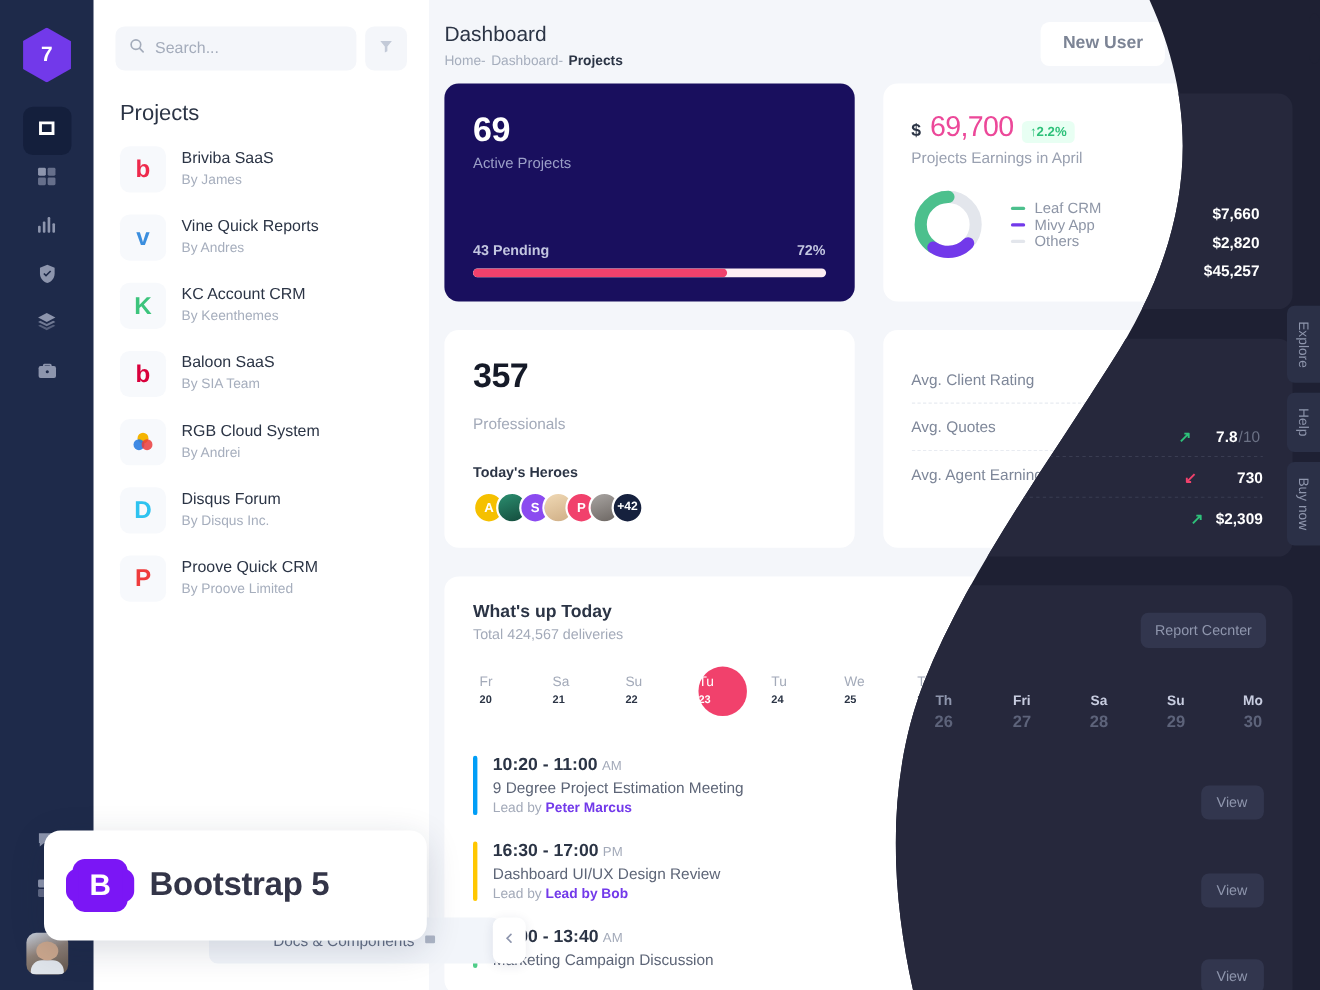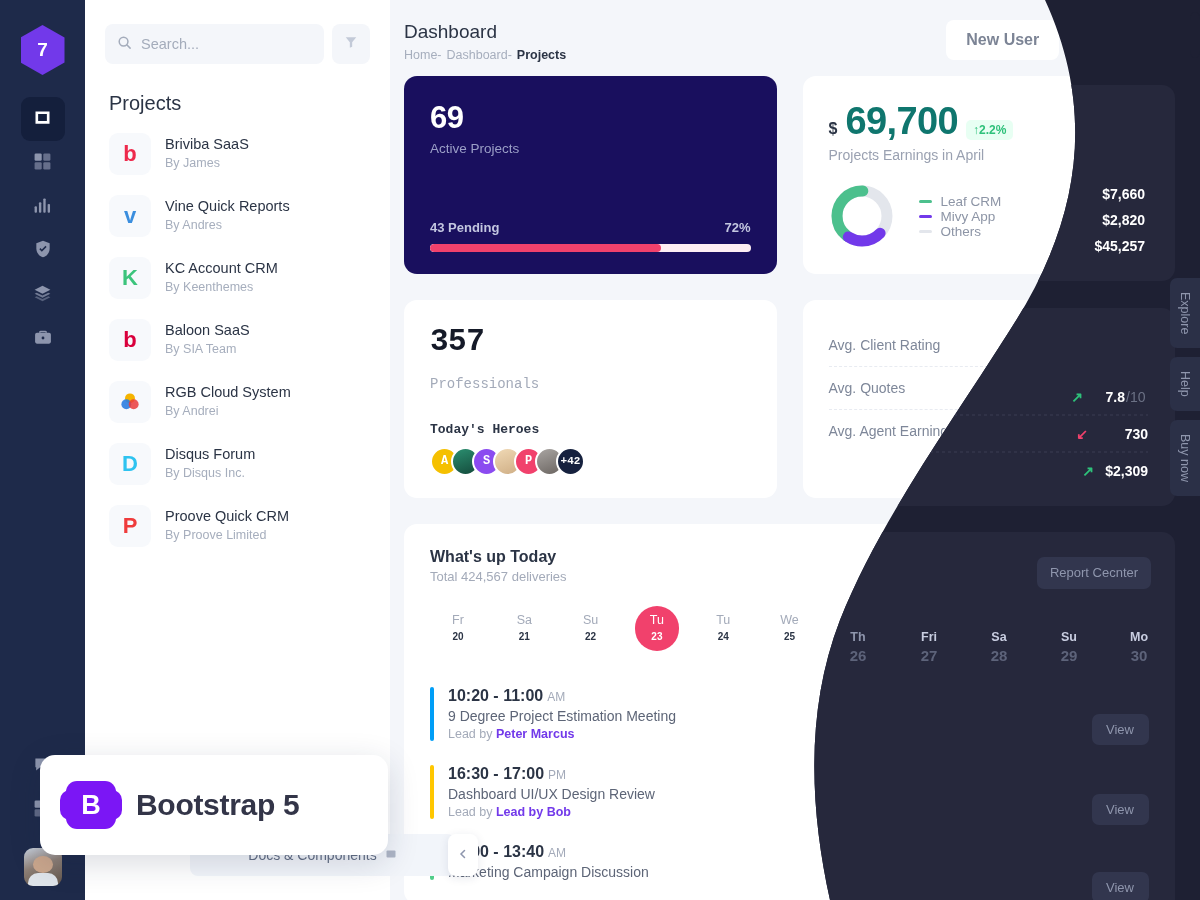--- a/index.html
+++ b/index.html
@@ -114,31 +114,31 @@
   }
   .big-num { font-size:31px; color:#fff; font-weight:700; letter-spacing:-.5px; }
   .sub-lbl { font-size:13.5px; color:#9b9fc7; margin-top:5px; }
   .prog-row { margin-top:auto; display:flex; justify-content:space-between; font-size:13px; font-weight:700; color:#c3c6e0; }
   .prog-track { margin-top:9px; height:8px; border-radius:5px; background:#fdeef3; overflow:hidden; }
   .prog-fill { height:100%; border-radius:5px; background:#f1416c; }
 
   .card-earn { padding:24px 26px 22px 26px; height:198px; }
   .earn-row { display:flex; align-items:baseline; gap:8px; }
   .dollar { font-size:16px; color:#2b3445; font-weight:600; }
-  .earn-amt { font-size:38px; color:#0f766e; font-weight:700; letter-spacing:-.6px; }
+  .earn-amt { font-size:26px; color:#ec4899; font-weight:400; letter-spacing:-.6px; }
   .badge-up { background:#e8fff3; color:#2ec17a; font-size:12px; font-weight:700; padding:3px 7px; border-radius:5px; }
   .earn-sub { font-size:14px; color:#9aa1b1; margin-top:4px; }
   .donut-wrap { display:flex; align-items:center; margin-top:20px; gap:24px; }
   .legend { display:flex; flex-direction:column; flex:1; }
   .leg-item { display:flex; align-items:center; gap:9px; font-size:13.5px; color:#8d95a6; }
   .dash { width:13px; height:3px; border-radius:2px; }
   .leg-vals { display:flex; flex-direction:column; gap:11px; text-align:right; }
   .leg-val { font-size:13.5px; font-weight:700; color:#2b3445; }
 
-  .card-pro { padding:24px 26px 22px 26px; height:198px; display:flex; flex-direction:column;font-family:Liberation Mono, monospace; }
+  .card-pro { padding:24px 26px 22px 26px; height:198px; display:flex; flex-direction:column; }
   .pro-num { font-size:31px; color:#151a28; font-weight:700; letter-spacing:-.5px; }
   .pro-sub { font-size:14px; color:#a3aab9; margin-top:17px; }
   .heroes-lbl { font-size:13px; font-weight:700; color:#2b3445; margin-top:auto; }
   .heroes { display:flex; margin-top:10px; }
   .av {
     width:29px; height:29px; border-radius:50%; border:2px solid #fff;
     margin-left:-8px; display:flex; align-items:center; justify-content:center;
     color:#fff; font-size:12px; font-weight:700; overflow:hidden; position:relative;
   }
   .av:first-child { margin-left:0; }
@@ -155,21 +155,21 @@
   
   .wrap-up { margin:26px 25px 0 14px; background:#fff; border-radius:13px; padding:24px 26px 0 26px; min-height:380px; }
   .wu-head { display:flex; align-items:flex-start; }
   .wu-title { font-size:16px; font-weight:700; color:#2b3445; }
   .wu-sub { font-size:13px; color:#a3aab9; margin-top:3px; }
   .report-btn {
     margin-left:auto; background:#f2f5fa; color:#7e8799; border:none;
     font-size:13px; padding:10px 16px; border-radius:7px; cursor:pointer;
   }
   .days { display:flex; justify-content:space-between; margin-top:22px; padding:0 6px; }
-  .day { width:44px; text-align:center; padding:7px 0 9px 0; border-radius:22px; cursor:pointer; }
+  .day { width:44px; text-align:left; padding:7px 0 9px 0; border-radius:22px; cursor:pointer; }
   .day.active { background:#f1416c; }
   .dw { font-size:12.5px; color:#a3aab9; }
   .dn { font-size:10px; font-weight:700; color:#2b3445; margin-top:4px; }
   .day.active .dw, .day.active .dn { color:#fff; }
 
   .events { margin-top:26px; }
   .ev { display:flex; align-items:center; padding:10px 0 14px 0; }
   .ev-bar { width:4px; border-radius:3px; align-self:stretch; margin-right:14px; }
   .ev-time { font-size:16px; font-weight:700; color:#2b3445; }
   .ev-ampm { font-size:12px; color:#a3aab9; font-weight:400; margin-left:4px; }

